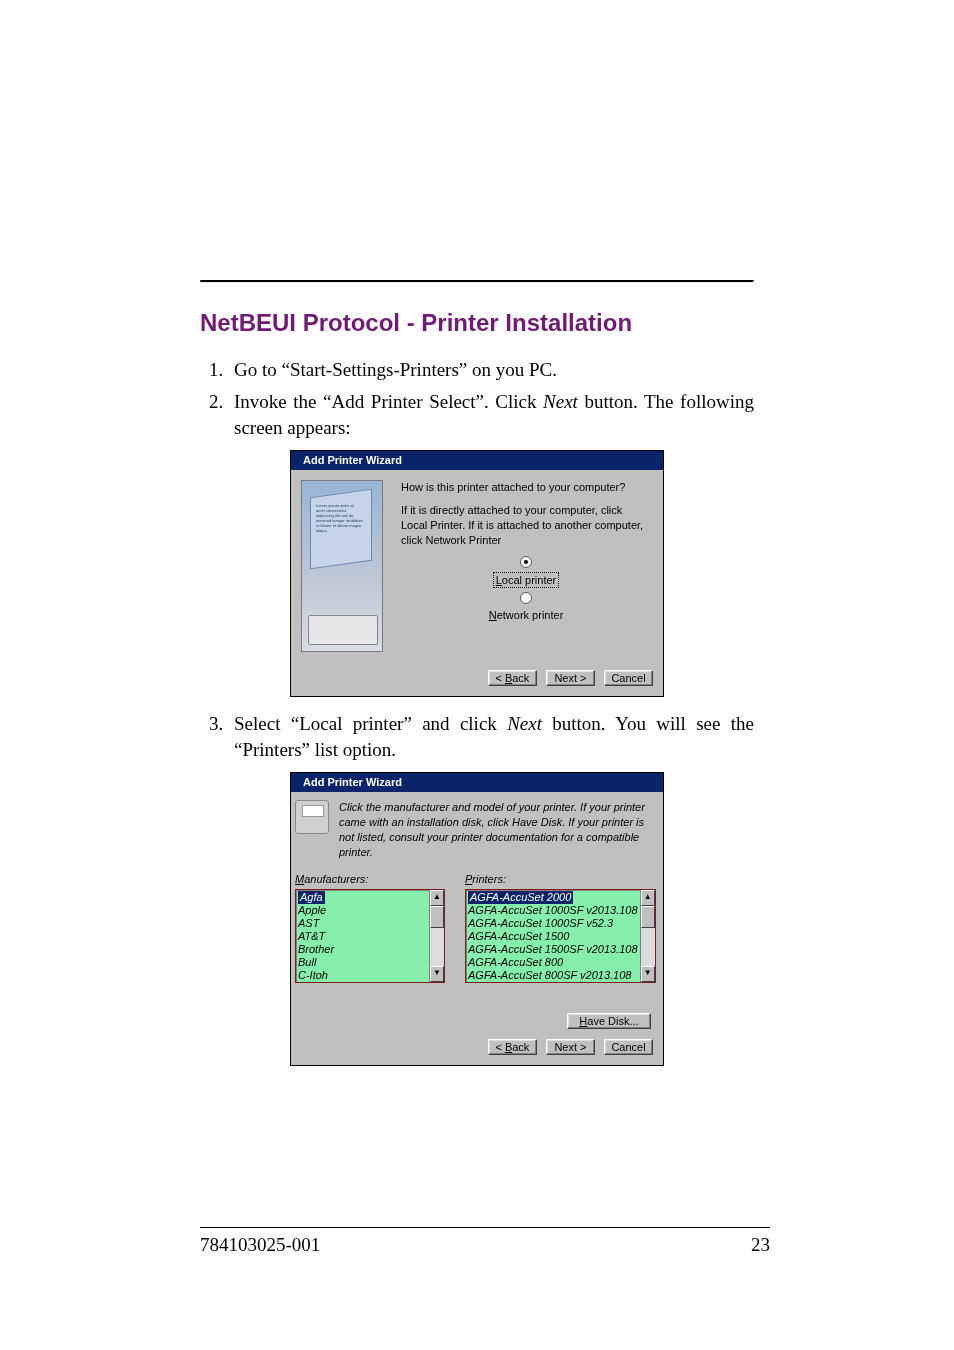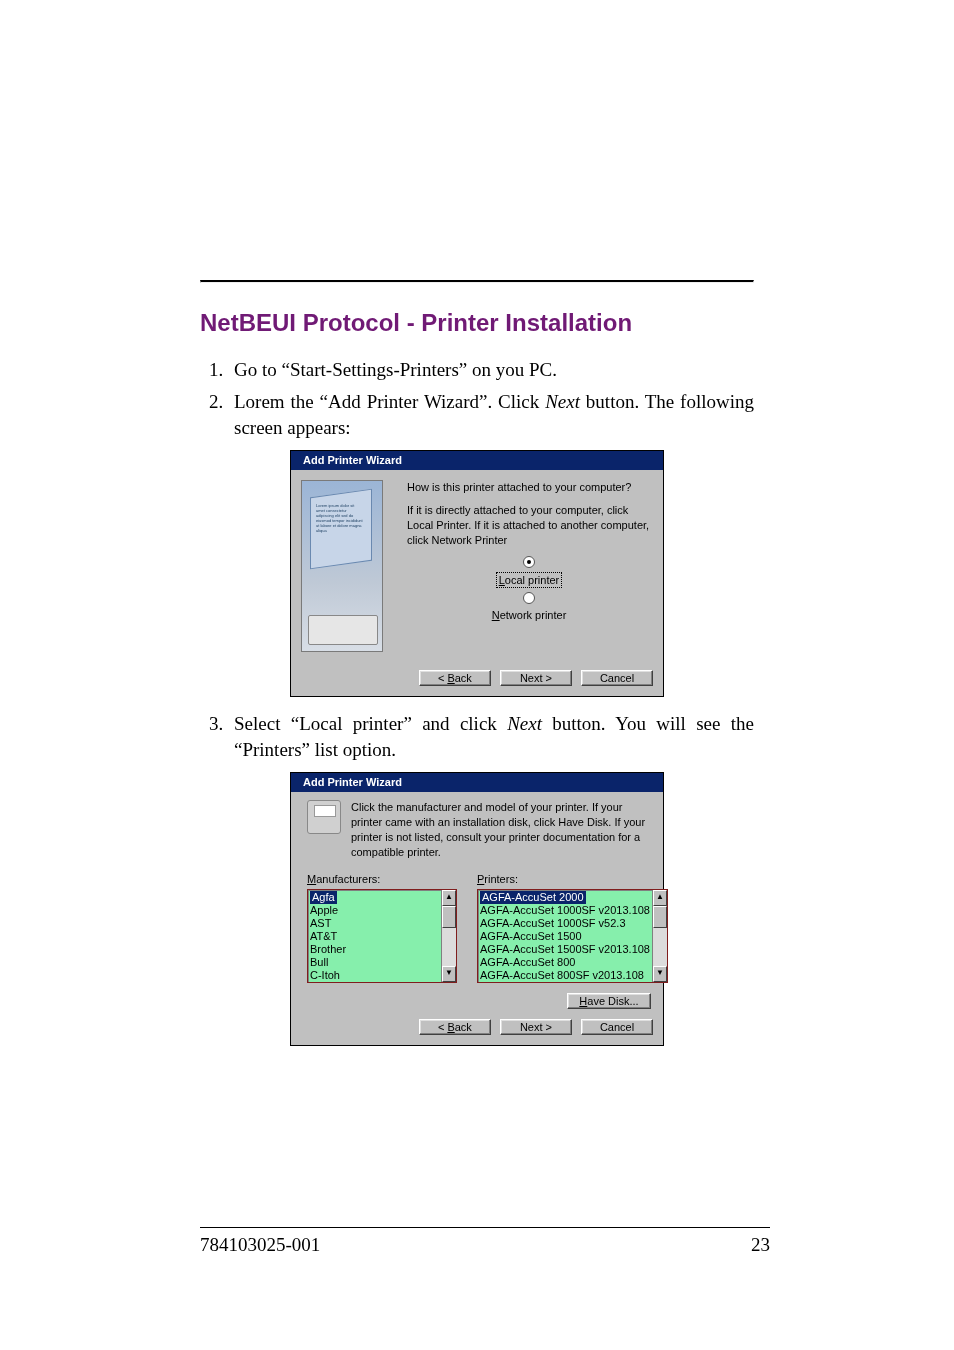--- a/index.html
+++ b/index.html
@@ -53,21 +53,21 @@
   .dlg .titlebar {
     background: #0a246a;
     color: #fff;
     font-weight: bold;
     padding: 2px 12px;
     font-size: 11px;
   }
   .dlg .body1 {
     display: flex;
     padding: 10px 12px 10px 10px;
-    gap: 24px;
+    gap: 18px;
   }
   .left-img {
     width: 80px;
     height: 170px;
     background: linear-gradient(#9bb5d6, #bfc9d6 60%, #d8dee6);
     border: 1px solid #7a7a7a;
     position: relative;
     overflow: hidden;
   }
   .left-img .paper {
@@ -137,26 +137,27 @@
   .have-disk button {
     font-family: Tahoma, Arial, sans-serif;
     font-size: 11px;
     background: #c0c0c0;
     border: 1px solid #000;
     border-top-color: #fff;
     border-left-color: #fff;
     border-right-color: #404040;
     border-bottom-color: #404040;
     padding: 1px 0;
-    width: 72px;
+    width: 49px;
     margin-left: 6px;
     box-shadow: inset -1px -1px 0 #808080, inset 1px 1px 0 #dfdfdf;
   }
   .body2 {
-    padding: 8px 12px 4px 16px;
+    padding: 8px 12px 4px 4px;
+    font-style: italic;
   }
   .hdr-row {
     display: flex;
     align-items: flex-start;
     gap: 10px;
     margin-bottom: 12px;
   }
   .printer-icon {
     width: 32px; height: 32px;
     background: #d0d0d0;
@@ -224,21 +225,21 @@
     height: 20px;
     background: #c0c0c0;
     border: 1px solid #fff;
     border-right-color: #404040;
     border-bottom-color: #404040;
   }
   .have-disk {
     text-align: right;
     padding: 6px 12px 2px 12px;
   }
-  .have-disk button { width: 84px; }
+  .have-disk button { width: 84px; margin-top: 20px; }
   .footer {
     position: absolute;
     bottom: 92px;
     left: 200px;
     right: 184px;
   }
   .footer-rule {
     border-top: 1px solid #000;
     margin-bottom: 4px;
   }
@@ -253,21 +254,21 @@
 <body>
 
 <div class="page">
   <hr class="top-rule">
 
   <h2 class="section-title">NetBEUI Protocol - Printer Installation</h2>
 
   <ol class="steps">
     <li><span>Go to “Start-Settings-Printers” on you PC.</span></li>
     <li>
-      <span>Lorem the “Add Printer Wizard”. Click </span><em>Next</em><span> button. The following screen appears:</span>
+      <span>Invoke the “Add Printer Select”. Click </span><em>Next</em><span> button. The following screen appears:</span>
     </li>
   </ol>
 
   <div class="dlg">
     <div class="titlebar">Add Printer Wizard</div>
     <div class="body1">
       <div class="left-img">
         <div class="paper"></div>
         <div class="lines">Lorem ipsum dolor sit amet consectetur adipiscing elit sed do eiusmod tempor incididunt ut labore et dolore magna aliqua</div>
         <div class="printer"></div>

